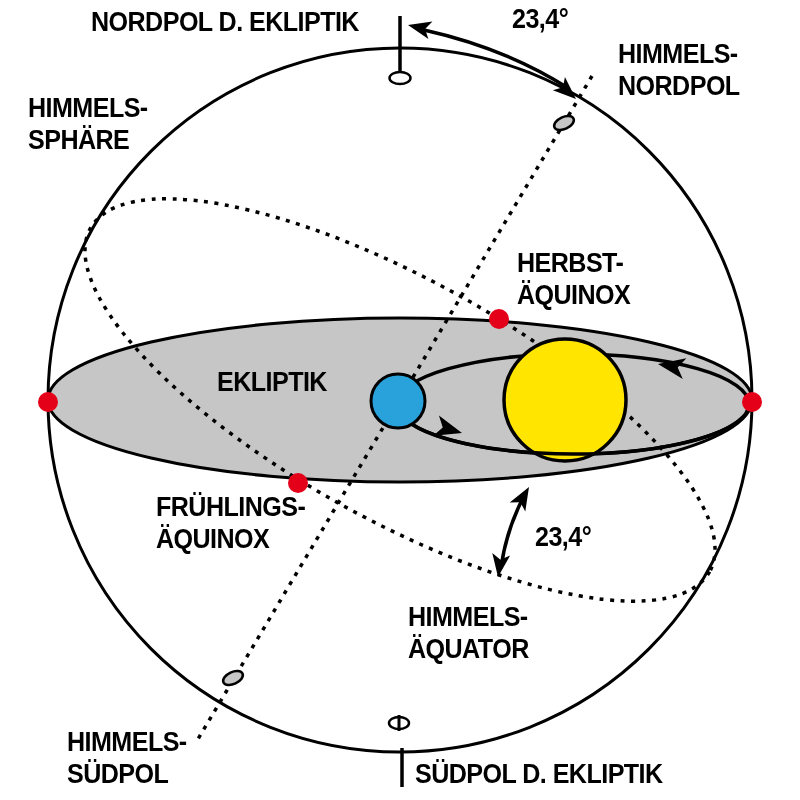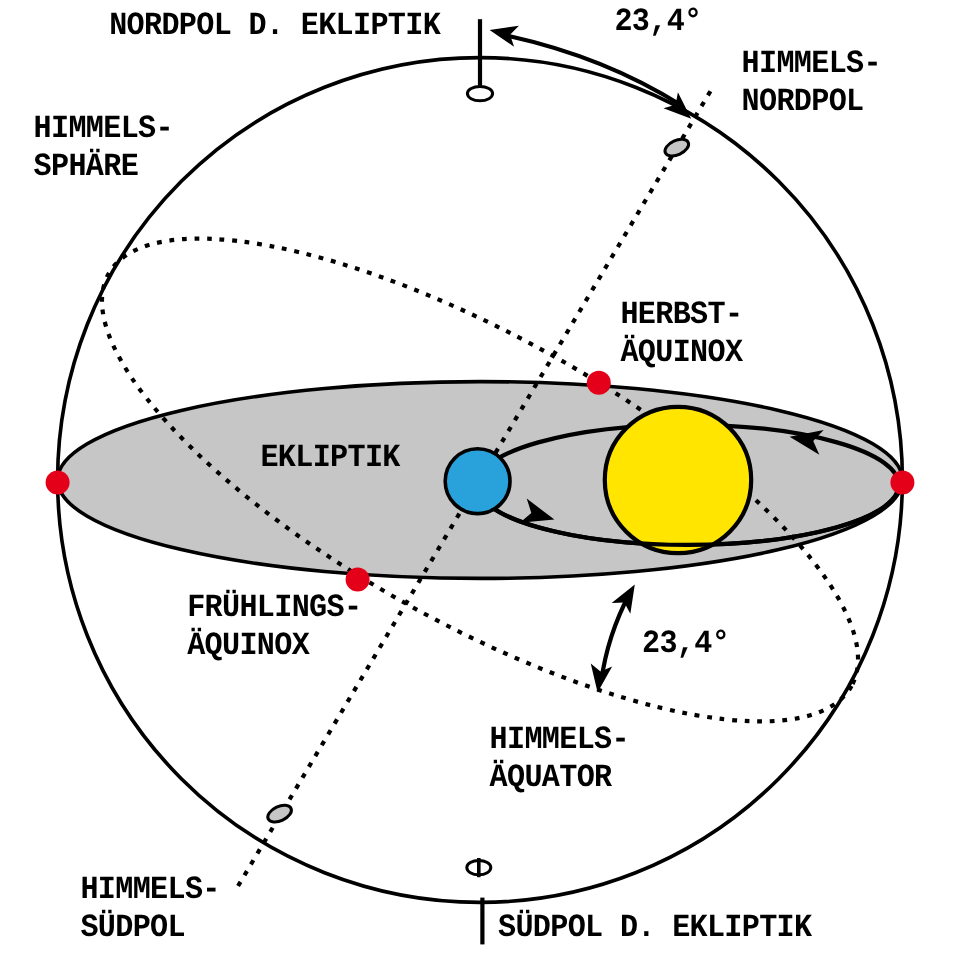--- a/index.html
+++ b/index.html
@@ -1,18 +1,18 @@
 <!DOCTYPE html>
 <html><head>
 <meta charset="utf-8">
 <style>
   html,body{margin:0;padding:0;background:#ffffff;}
   .stage{
     position:relative;width:800px;height:800px;background:#ffffff;overflow:hidden;
-    font-family:Liberation Mono, monospace;
+    font-family:Liberation Sans, sans-serif;
   }
   .stage svg{position:absolute;left:0;top:0;}
   .lbl{
     position:absolute;color:#000;font-weight:700;font-size:27px;line-height:32px;
     letter-spacing:-0.6px;white-space:nowrap;transform:scaleX(0.93);transform-origin:left top;
   }
   .lbl div{white-space:nowrap;}
 </style>
 </head>
 <body>

